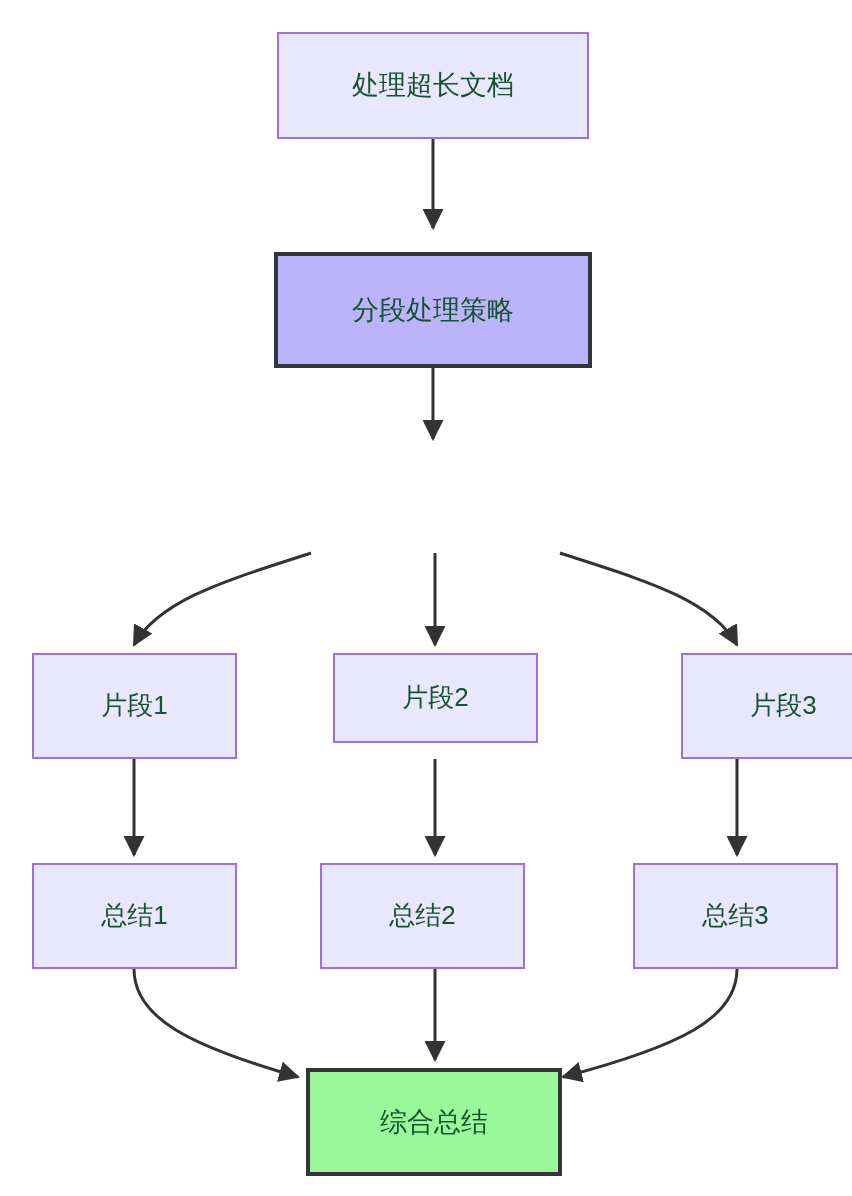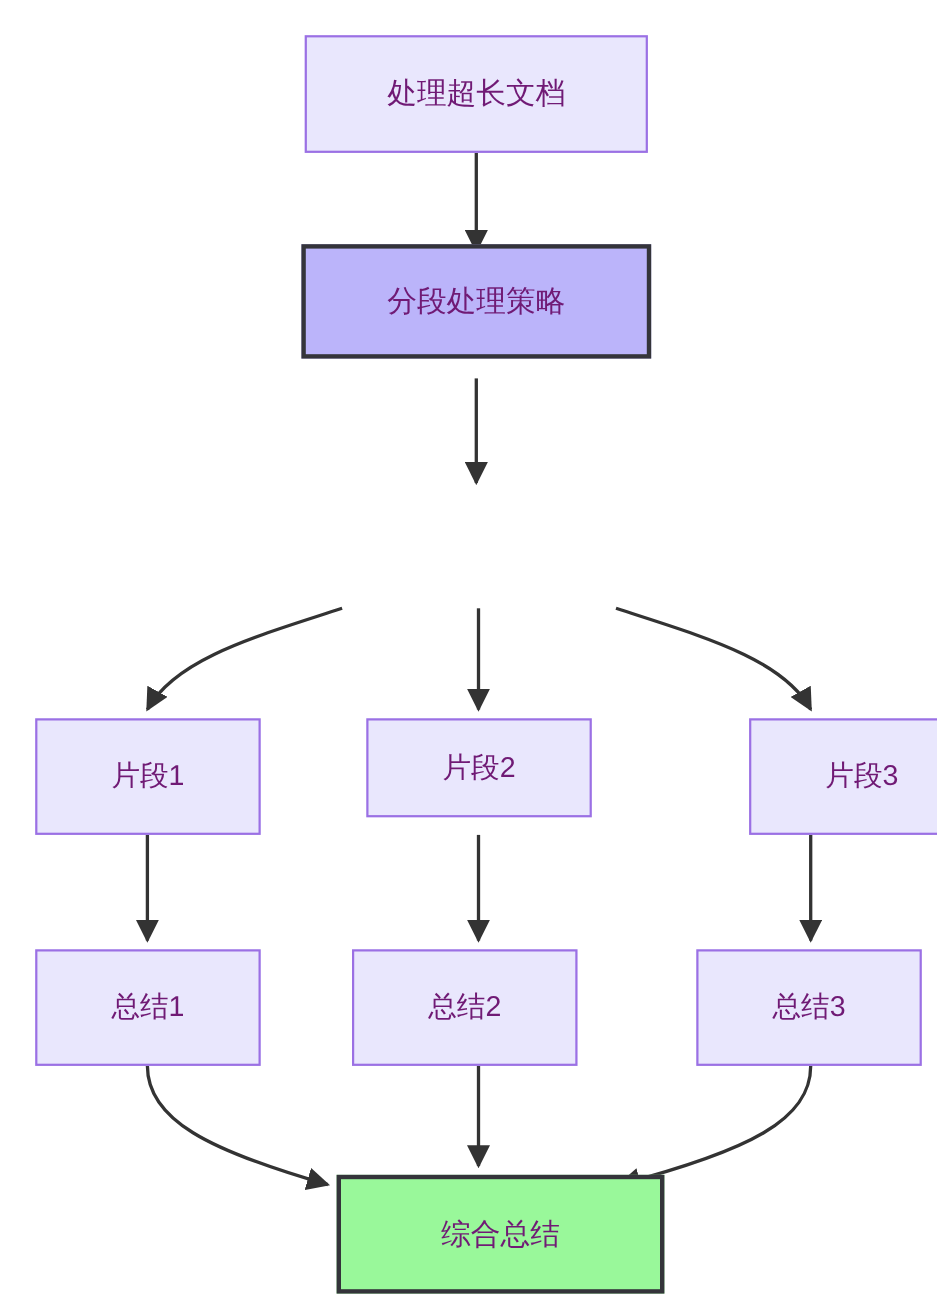--- a/index.html
+++ b/index.html
@@ -25,21 +25,21 @@
     height: 1196px;
   }
   .node {
     position: absolute;
     box-sizing: border-box;
     display: flex;
     align-items: center;
     justify-content: center;
     text-align: center;
     line-height: 1.2;
-    color: #701a75;
+    color: #14532d;
     z-index: 2;
   }
   .node-label {
     display: block;
     white-space: nowrap;
   }
   
   .n-default {
     background: #e9e7fd;
     border: 2px solid #9b70e4;
@@ -91,21 +91,21 @@
 
     <path d="M 435 969 L 435 1060" fill="none" stroke="#333333" stroke-width="3" marker-end="url(#arrow)"></path>
 
     <path d="M 737 969 C 737 1018, 681 1046, 563 1077" fill="none" stroke="#333333" stroke-width="3" marker-end="url(#arrow)"></path>
   </svg>
 
   <div class="node n-default" style="left:277px; top:32px; width:312px; height:107px;">
     <span class="node-label">处理超长文档</span>
   </div>
 
-  <div class="node n-strategy" style="left:274px; top:222px; width:318px; height:104px;">
+  <div class="node n-strategy" style="left:274px; top:252px; width:318px; height:116px;">
     <span class="node-label">分段处理策略</span>
   </div>
 
 
   <div class="node n-default n-small" style="left:32px; top:653px; width:205px; height:106px;">
     <span class="node-label">片段1</span>
   </div>
 
   <div class="node n-default n-small" style="left:333px; top:653px; width:205px; height:90px;">
     <span class="node-label">片段2</span>
@@ -120,17 +120,17 @@
   </div>
 
   <div class="node n-default n-small" style="left:320px; top:863px; width:205px; height:106px;">
     <span class="node-label">总结2</span>
   </div>
 
   <div class="node n-default n-small" style="left:633px; top:863px; width:205px; height:106px;">
     <span class="node-label">总结3</span>
   </div>
 
-  <div class="node n-final" style="left:306px; top:1068px; width:298px; height:108px;">
+  <div class="node n-final" style="left:306px; top:1068px; width:256px; height:108px;">
     <span class="node-label">综合总结</span>
   </div>
 
 </div>
 
 </body></html>

